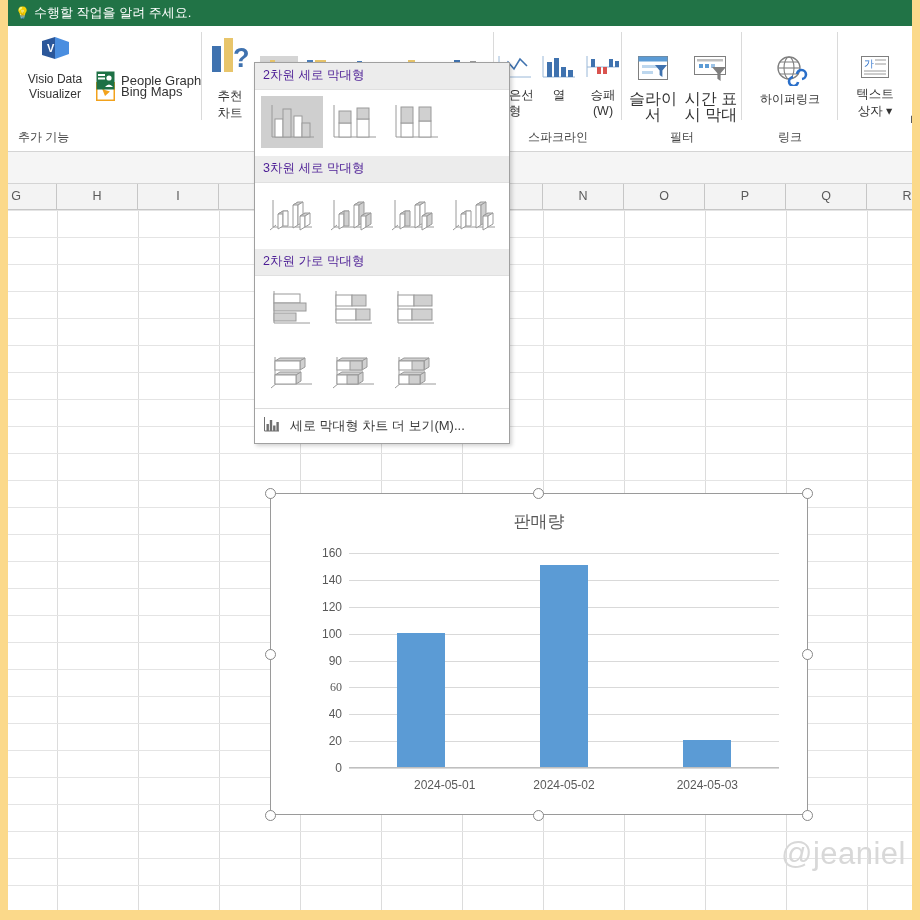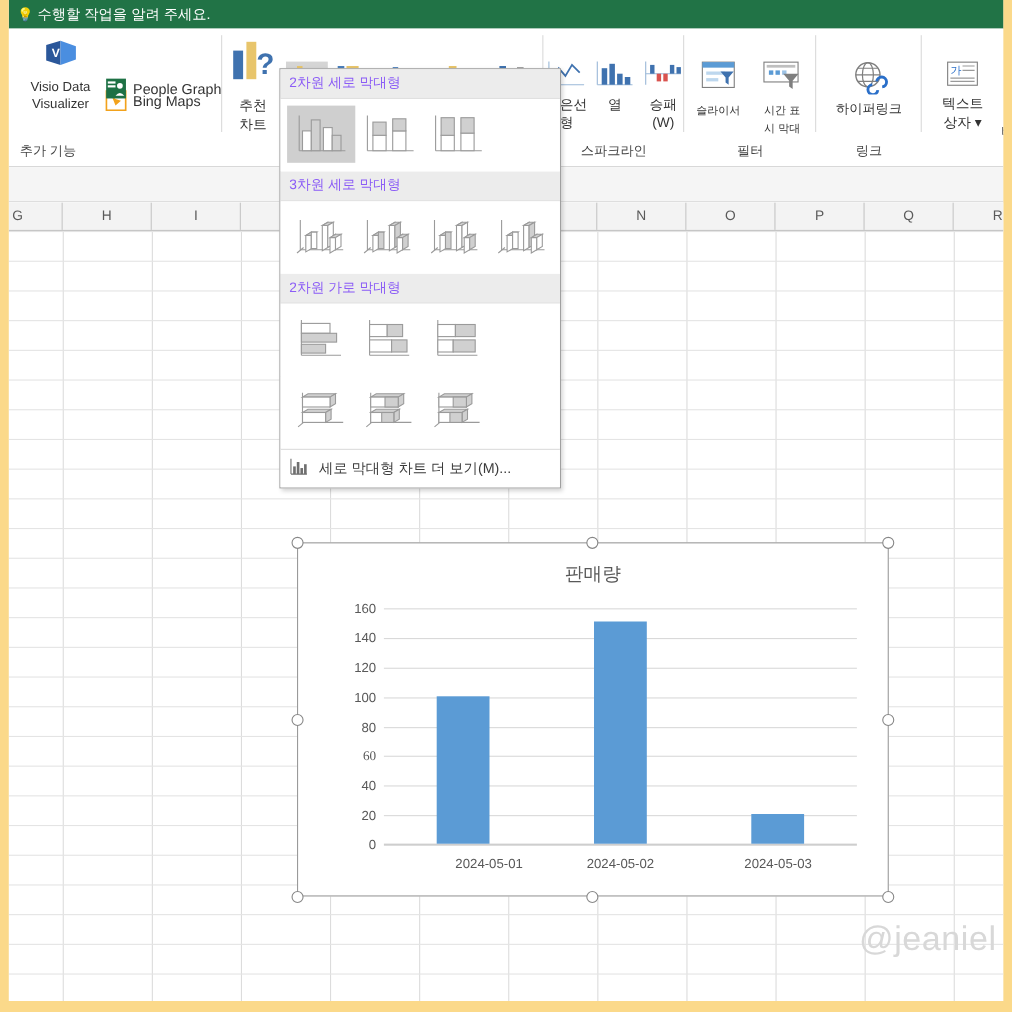--- a/index.html
+++ b/index.html
@@ -72,21 +72,21 @@
   }
   .ctbtn.active{background:#d5d5d5;}
   
   .spark{left:486px;width:128px;}
   .sp-item{position:absolute;top:28px;width:42px;text-align:center;
     font-size:12.5px;color:#333;line-height:16px;}
   .sp-item .cap{display:block;margin-top:3px;}
   
   .filter{left:614px;width:120px;}
   .fl-item{position:absolute;top:28px;width:58px;text-align:center;
-    font-size:10px;color:#333;line-height:16px;}
+    font-size:16px;color:#333;line-height:16px;}
   .fl-item .cap{display:block;margin-top:4px;}
   
   .links{left:734px;width:96px;}
   .lk-item{position:absolute;top:28px;left:0;width:96px;text-align:center;
     font-size:12px;color:#333;}
   .lk-item .cap{display:block;margin-top:5px;}
   
   .textgrp{left:830px;width:100px;}
   .tx-item{position:absolute;top:28px;left:6px;width:62px;text-align:center;
     font-size:12.5px;color:#333;line-height:17px;}
@@ -122,21 +122,21 @@
     user-select:none;
   }
   
   .gallery{
     position:absolute;left:246px;top:62px;width:254px;
     background:#ffffff;border:1px solid #a0a0a0;
     box-shadow:2px 2px 4px rgba(0,0,0,.18);
     z-index:40;font-size:12.5px;
   }
   .gal-sec{
-    background:#ececec;color:#8b5cf6;font-size:12.5px;
+    background:#ececec;color:#4c1d95;font-size:12.5px;
     padding:4px 8px 5px 8px;border-bottom:1px solid #e0e0e0;
   }
   .gal-row{display:flex;padding:6px 4px 8px 6px;background:#fff;}
   .gal-cell{
     width:62px;height:52px;display:flex;align-items:center;justify-content:center;
     cursor:default;
   }
   .gal-cell.sel{background:#cfcfcf;}
   .gal-more{
     display:flex;align-items:center;gap:10px;
@@ -440,21 +440,21 @@
       <div class="axisline"></div>
     <div class="gl" style="top: 215px;"></div>
         <div class="ytick" style="top: 215px;">0</div>
         <div class="gl" style="top: 188.125px;"></div>
         <div class="ytick" style="top: 188.125px;">20</div>
         <div class="gl" style="top: 161.25px;"></div>
         <div class="ytick" style="top: 161.25px;">40</div>
         <div class="gl" style="top: 134.375px;"></div>
         <div class="ytick" style="top: 134.375px; font-family: Liberation Serif, serif;">60</div>
         <div class="gl" style="top: 107.5px;"></div>
-        <div class="ytick" style="top: 107.5px;">80</div>
+        <div class="ytick" style="top: 107.5px;">90</div>
         <div class="gl" style="top: 80.625px;"></div>
         <div class="ytick" style="top: 80.625px;">100</div>
         <div class="gl" style="top: 53.75px;"></div>
         <div class="ytick" style="top: 53.75px;">120</div>
         <div class="gl" style="top: 26.875px;"></div>
         <div class="ytick" style="top: 26.875px;">140</div>
         <div class="gl" style="top: 0px;"></div>
         <div class="ytick" style="top: 0px;">160</div>
         <div class="bar" title="2024-05-01: 100" style="left: 47.6667px; width: 48px; height: 134.375px; background: rgb(91, 155, 213);"></div>
         <div class="xtick" style="left: 71.6667px; margin-left: 24px;">2024-05-01</div>

